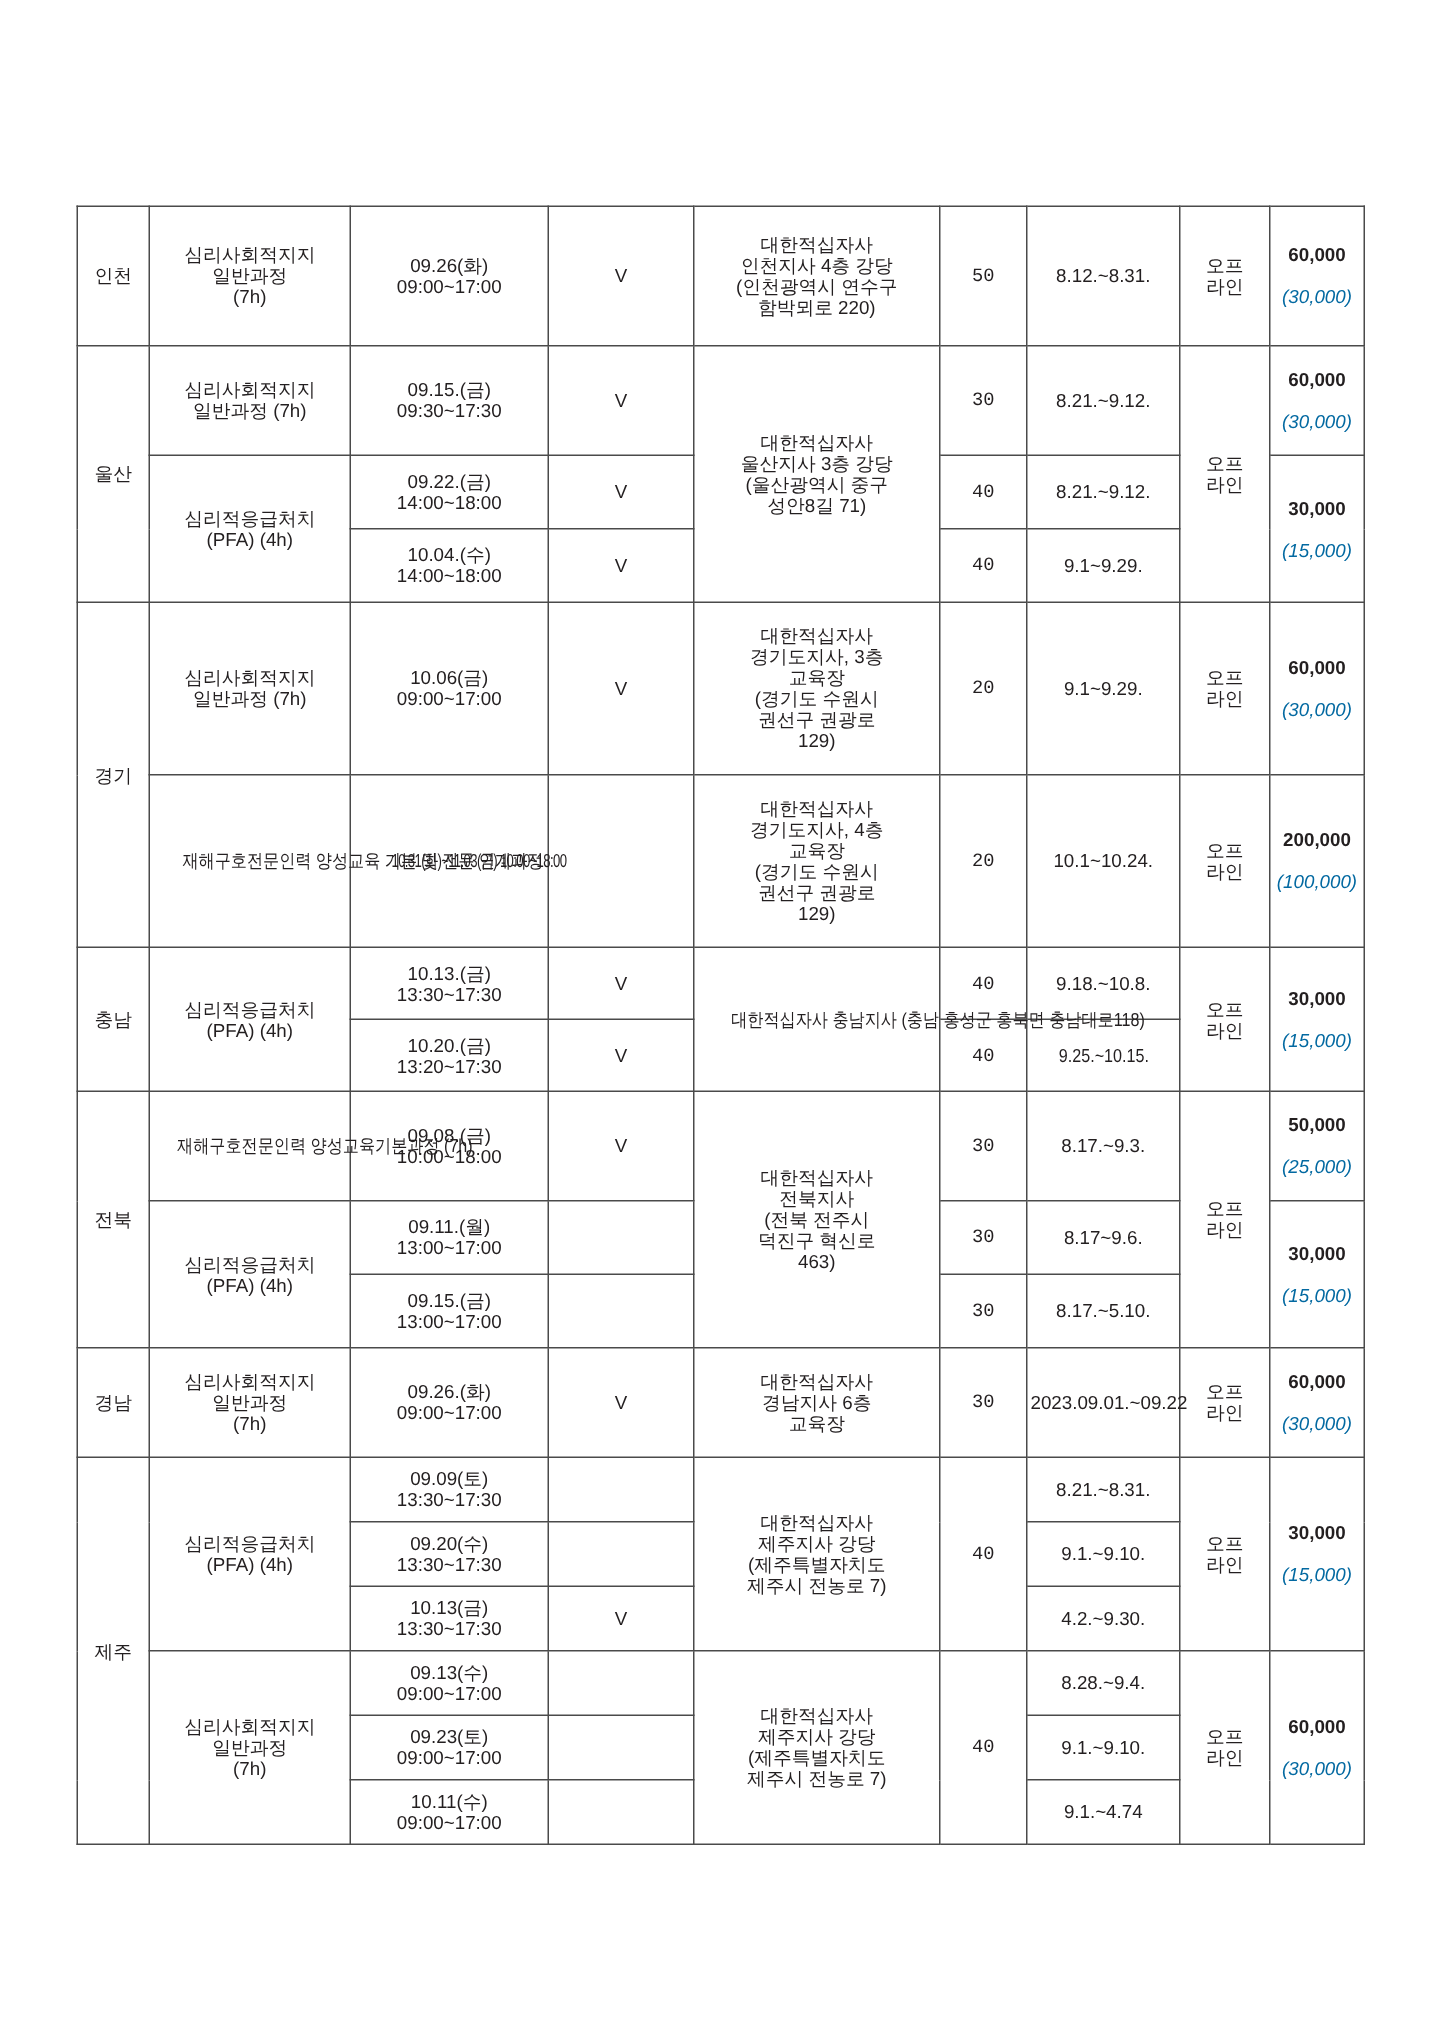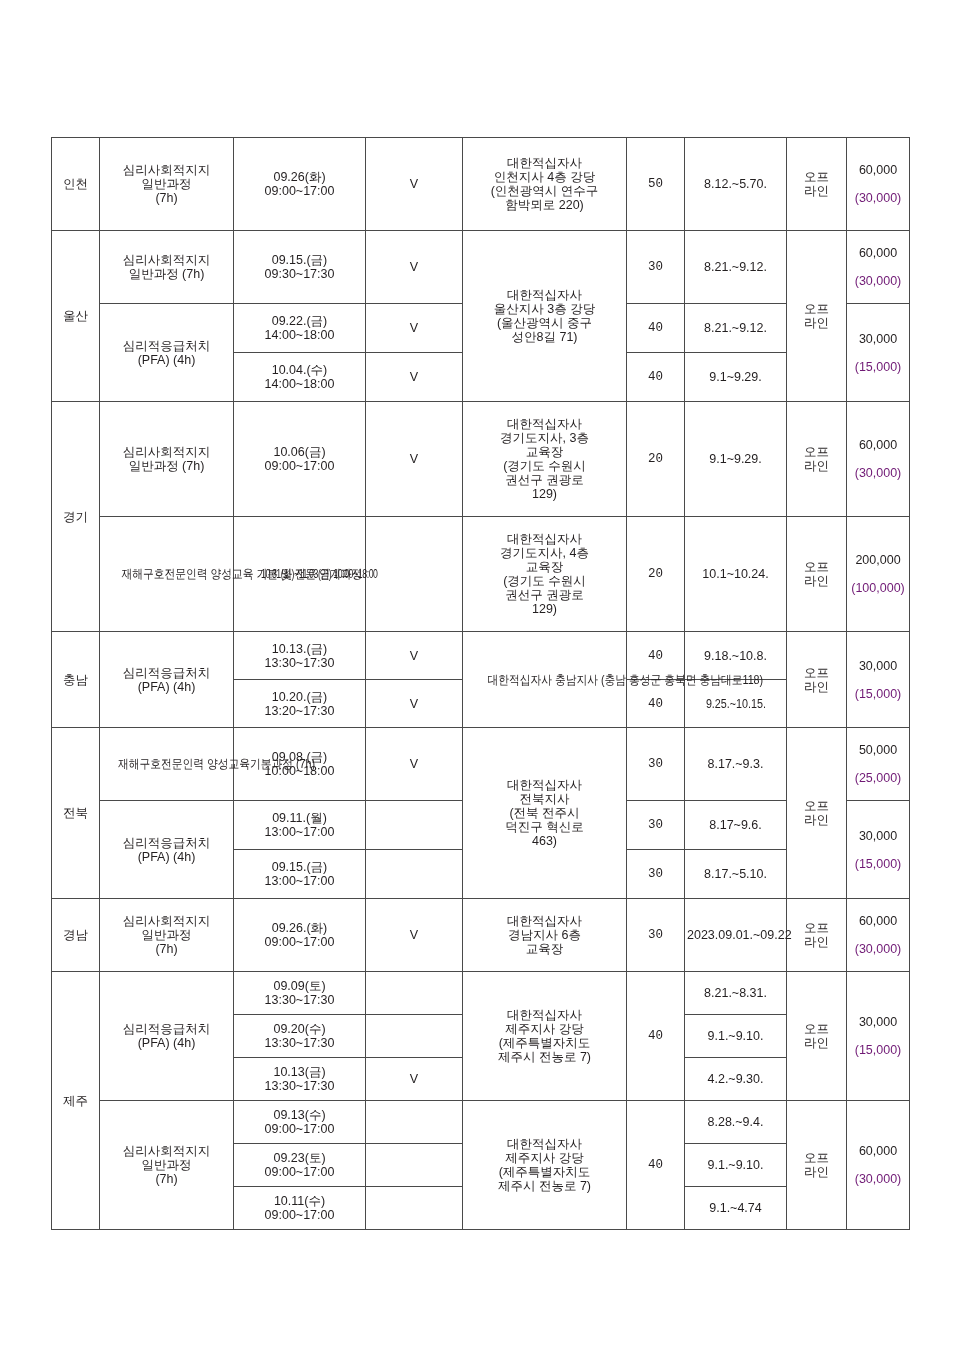--- a/index.html
+++ b/index.html
@@ -72,22 +72,22 @@
     transform-origin: center;
     white-space: nowrap;
   }
   td .squeeze-hard {
     display: inline-block;
     transform: scaleX(0.70);
     transform-origin: center;
     white-space: nowrap;
     letter-spacing: -0.6px;
   }
-  .fee-main { display: block; color: #231f20; }
-  .fee-sub  { display: block; color: #701a75; }
+  .fee-main { display: block; color: #231f20; font-weight: bold; }
+  .fee-sub  { display: block; color: #0369a1; font-style: italic; }
 </style>
 </head>
 <body>
 
 <div id="page">
 
   <table class="schedule">
     <colgroup>
       <col class="c-region">
         <col class="c-course">
@@ -107,21 +107,21 @@
 일반과정
 (7h)</td>
         <td class="date">09.26(화)
 09:00~17:00</td>
         <td class="mark">V</td>
         <td class="place">대한적십자사
 인천지사 4층 강당
 (인천광역시 연수구
 함박뫼로 220)</td>
         <td class="cap">50</td>
-        <td class="apply">8.12.~5.70.</td>
+        <td class="apply">8.12.~8.31.</td>
         <td class="mode">오프
 라인</td>
         <td class="fee">
           <span class="fee-main">60,000</span>
           <span class="fee-sub">(30,000)</span>
         </td>
       </tr>
 
       <tr>
         <td class="region" rowspan="3">울산</td>

